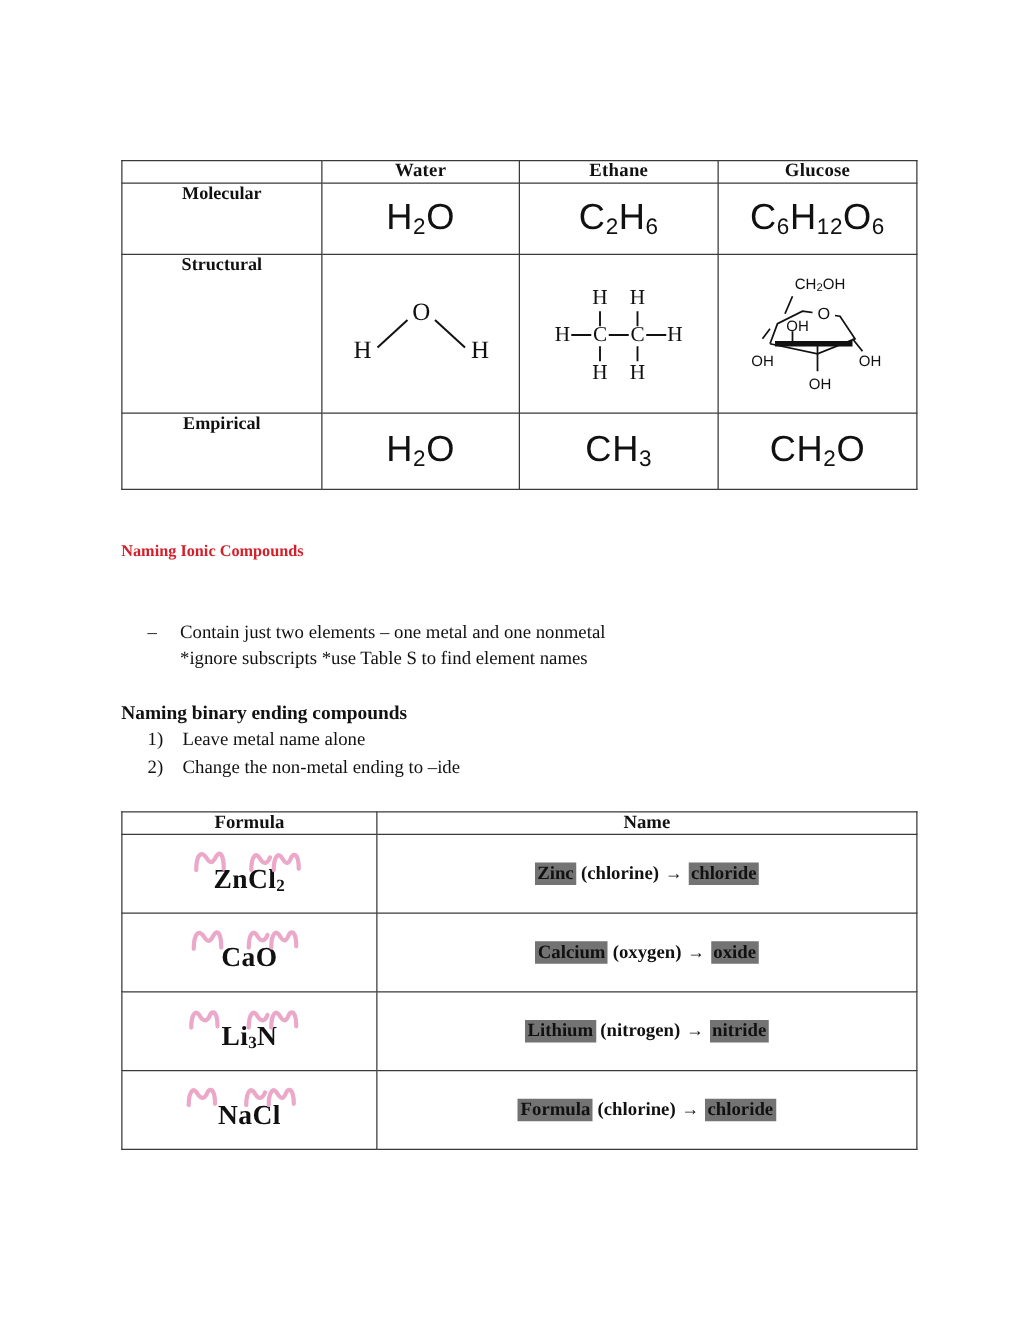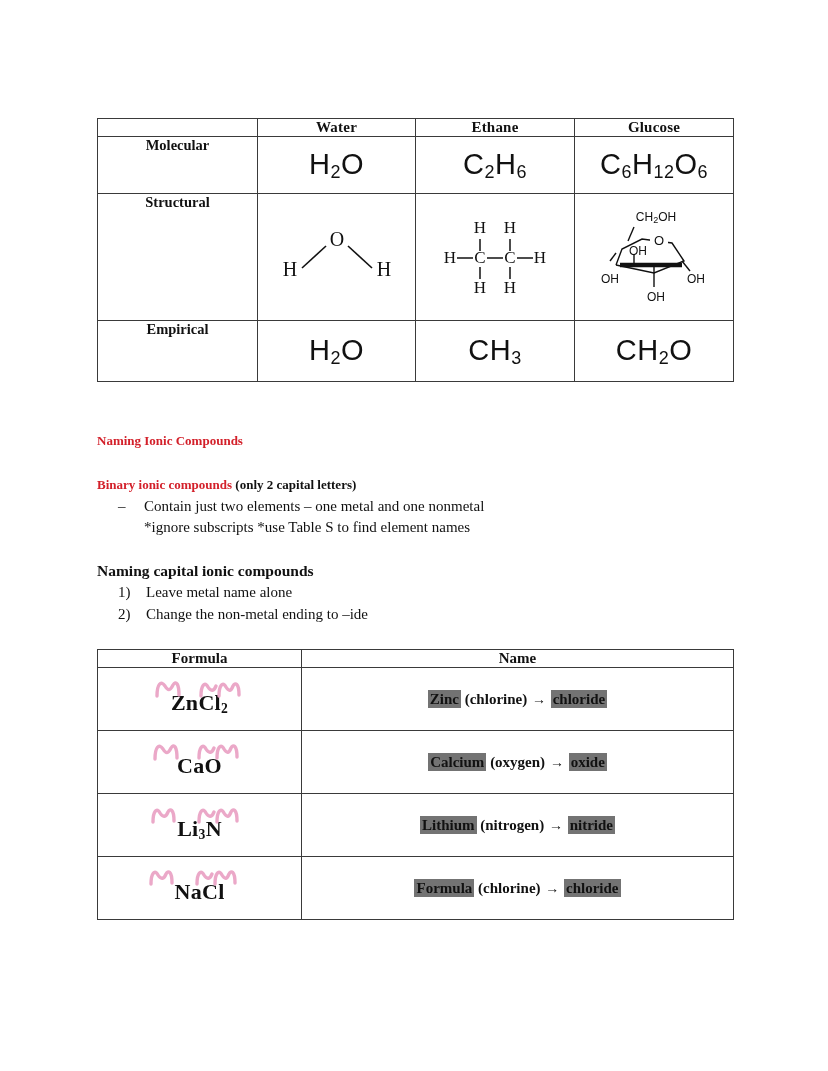--- a/index.html
+++ b/index.html
@@ -21,21 +21,21 @@
     left: 0; top: 0;
     width: 828px;
     height: 1071px;
     background: #fff;
   }
 
   
   .table1 {
     position: absolute;
     left: 97px;
-    top: 118px;
+    top: 128px;
     width: 636px;
     border-collapse: collapse;
     table-layout: fixed;
   }
   .table1 td {
     border: 1px solid #3a3a3a;
     padding: 0;
     vertical-align: top;
   }
   .col-label { width: 160px; }
@@ -297,27 +297,26 @@
       <td class="rowlabel">Empirical</td>
       <td class="formula-cell">H<sub>2</sub>O</td>
       <td class="formula-cell">CH<sub>3</sub></td>
       <td class="formula-cell">CH<sub>2</sub>O</td>
     </tr>
   </tbody>
     </table>
 
   <div class="red-head h-naming-ionic">Naming Ionic Compounds</div>
 
-  <div class="red-head h-binary"><span>Binary ionic compounds</span><span class="black-part"> (only 2 capital letters)</span></div>
 
   <div class="bullet-line b-sub">*ignore subscripts   *use Table S to find element names</div>
 
   <div class="bullet-line b-dash"><span class="dashmark">–</span><span>Contain just two elements – one metal and one nonmetal</span></div>
 
-  <div class="blk-head h-naming-binary">Naming capital ionic compounds</div>
+  <div class="blk-head h-naming-binary">Naming binary ending compounds</div>
 
   <div class="num-line n1"><span class="num">1)</span><span>Leave metal name alone</span></div>
 
   <div class="num-line n2"><span class="num">2)</span><span>Change the non-metal ending to –ide</span></div>
 
   <table class="table2">
     <colgroup>
         <col class="col-formula">
         <col class="col-name">
       </colgroup>

